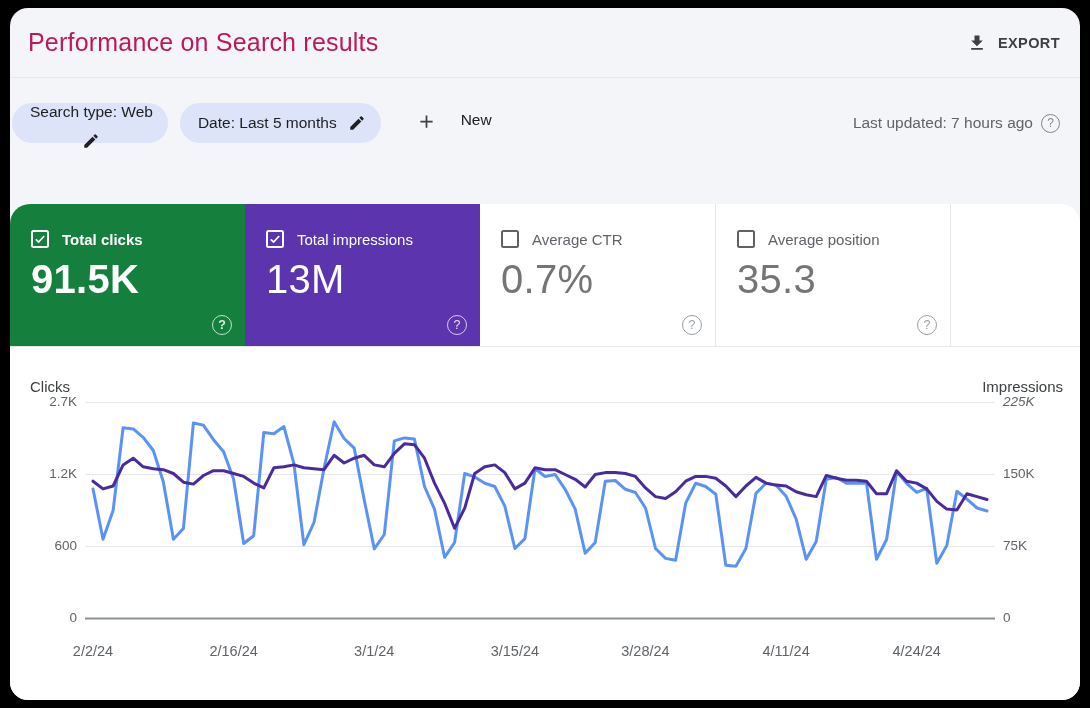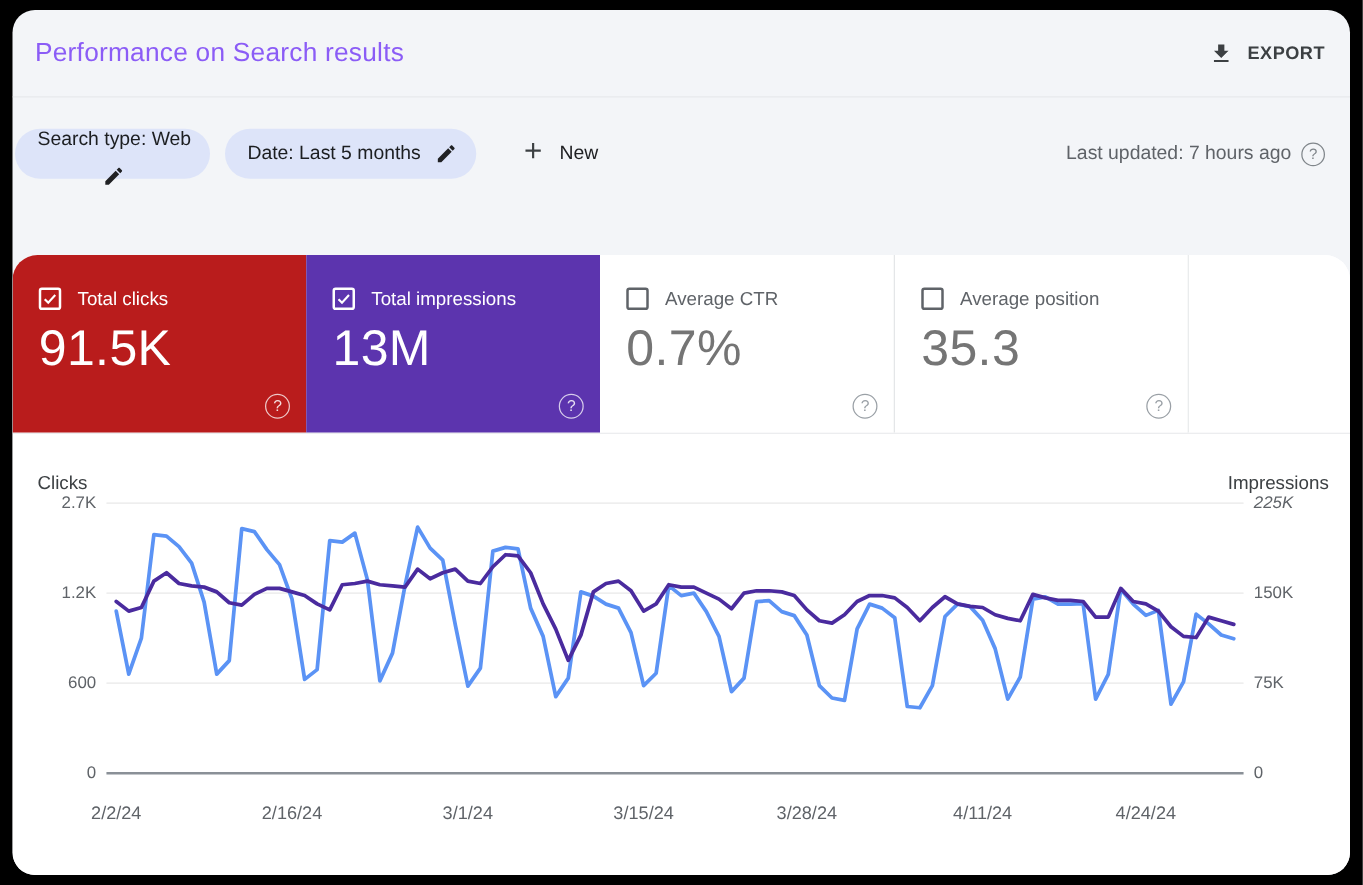--- a/index.html
+++ b/index.html
@@ -4,33 +4,33 @@
 <style>
   * { margin:0; padding:0; box-sizing:border-box; }
   html,body { width:1090px; height:708px; background:#000; overflow:hidden;
               font-family:"Liberation Sans","DejaVu Sans",sans-serif; }
   .window { position:absolute; left:10px; top:8px; width:1070px; height:692px;
             background:#f3f5f8; border-radius:18px; overflow:hidden; }
 
   
   .header { height:70px; display:flex; align-items:center; padding:0 20px 0 18px;
             border-bottom:1px solid #e7e9ec; }
-  .page-title { flex:1; font-size:21px; color:#8b5cf6; letter-spacing:.2px; }
+  .page-title { flex:1; font-size:25px; color:#be185d; letter-spacing:.2px; }
   .export-btn { display:flex; align-items:center; gap:11px; color:#3c4043;
                 font-size:14.5px; font-weight:700; letter-spacing:.4px; cursor:pointer;
                 background:none; border:none; font-family:inherit; }
   .export-btn svg { display:block; }
 
   
   .filter-bar { display:flex; align-items:center; padding:25px 20px 0 2px; }
   .chip { height:40px; border-radius:20px; background:#dde4f9; display:inline-flex;
           align-items:center; gap:11px; padding:0 15px 0 18px; font-size:15.5px;
           color:#1c1e21; margin-right:12px; cursor:pointer; border:none; font-family:inherit; }
   .chip svg { display:block; }
-  .new-btn { display:flex; align-items:center; gap:11px; margin-left:23px; font-size:15.5px;
+  .new-btn { display:flex; align-items:flex-start; gap:24px; margin-left:23px; font-size:15.5px;
              color:#202124; cursor:pointer; background:none; border:none; font-family:inherit; }
   .fspacer { flex:1; }
   .last-updated { display:flex; align-items:center; gap:8px; color:#5f6368; font-size:15.5px; }
   .qmark { width:19px; height:19px; border:1.5px solid #80868b; border-radius:50%;
            display:inline-flex; align-items:center; justify-content:center;
            font-size:12px; color:#80868b; flex:0 0 auto; }
 
   
   .content-card { position:absolute; left:0; right:0; top:196px; bottom:0;
                   background:#fff; border-radius:20px 20px 16px 16px; overflow:hidden; }
@@ -114,21 +114,21 @@
     <div class="last-updated">
       <span>Last updated: 7 hours ago</span>
       <span class="qmark">?</span>
     </div>
   </div>
 
   <div class="content-card">
 
     <div class="cards-row">
 
-      <div class="mcard mcard-colored" id="card-clicks" style="background: #b91c1c;">
+      <div class="mcard mcard-colored" id="card-clicks" style="background: #15803d; font-weight: bold;">
         <div class="lblrow">
           <span class="cbox cbox-checked">
             <svg width="14" height="14" viewBox="0 0 18 18">
                 <polyline points="3.6,9.4 7.2,13 14.4,5.2" fill="none" stroke="#fff" stroke-width="2.2"></polyline>
               </svg>
           </span>
           <span>Total clicks</span>
         </div>
         <div class="val">91.5K</div>
         <span class="help help-light">?</span>

